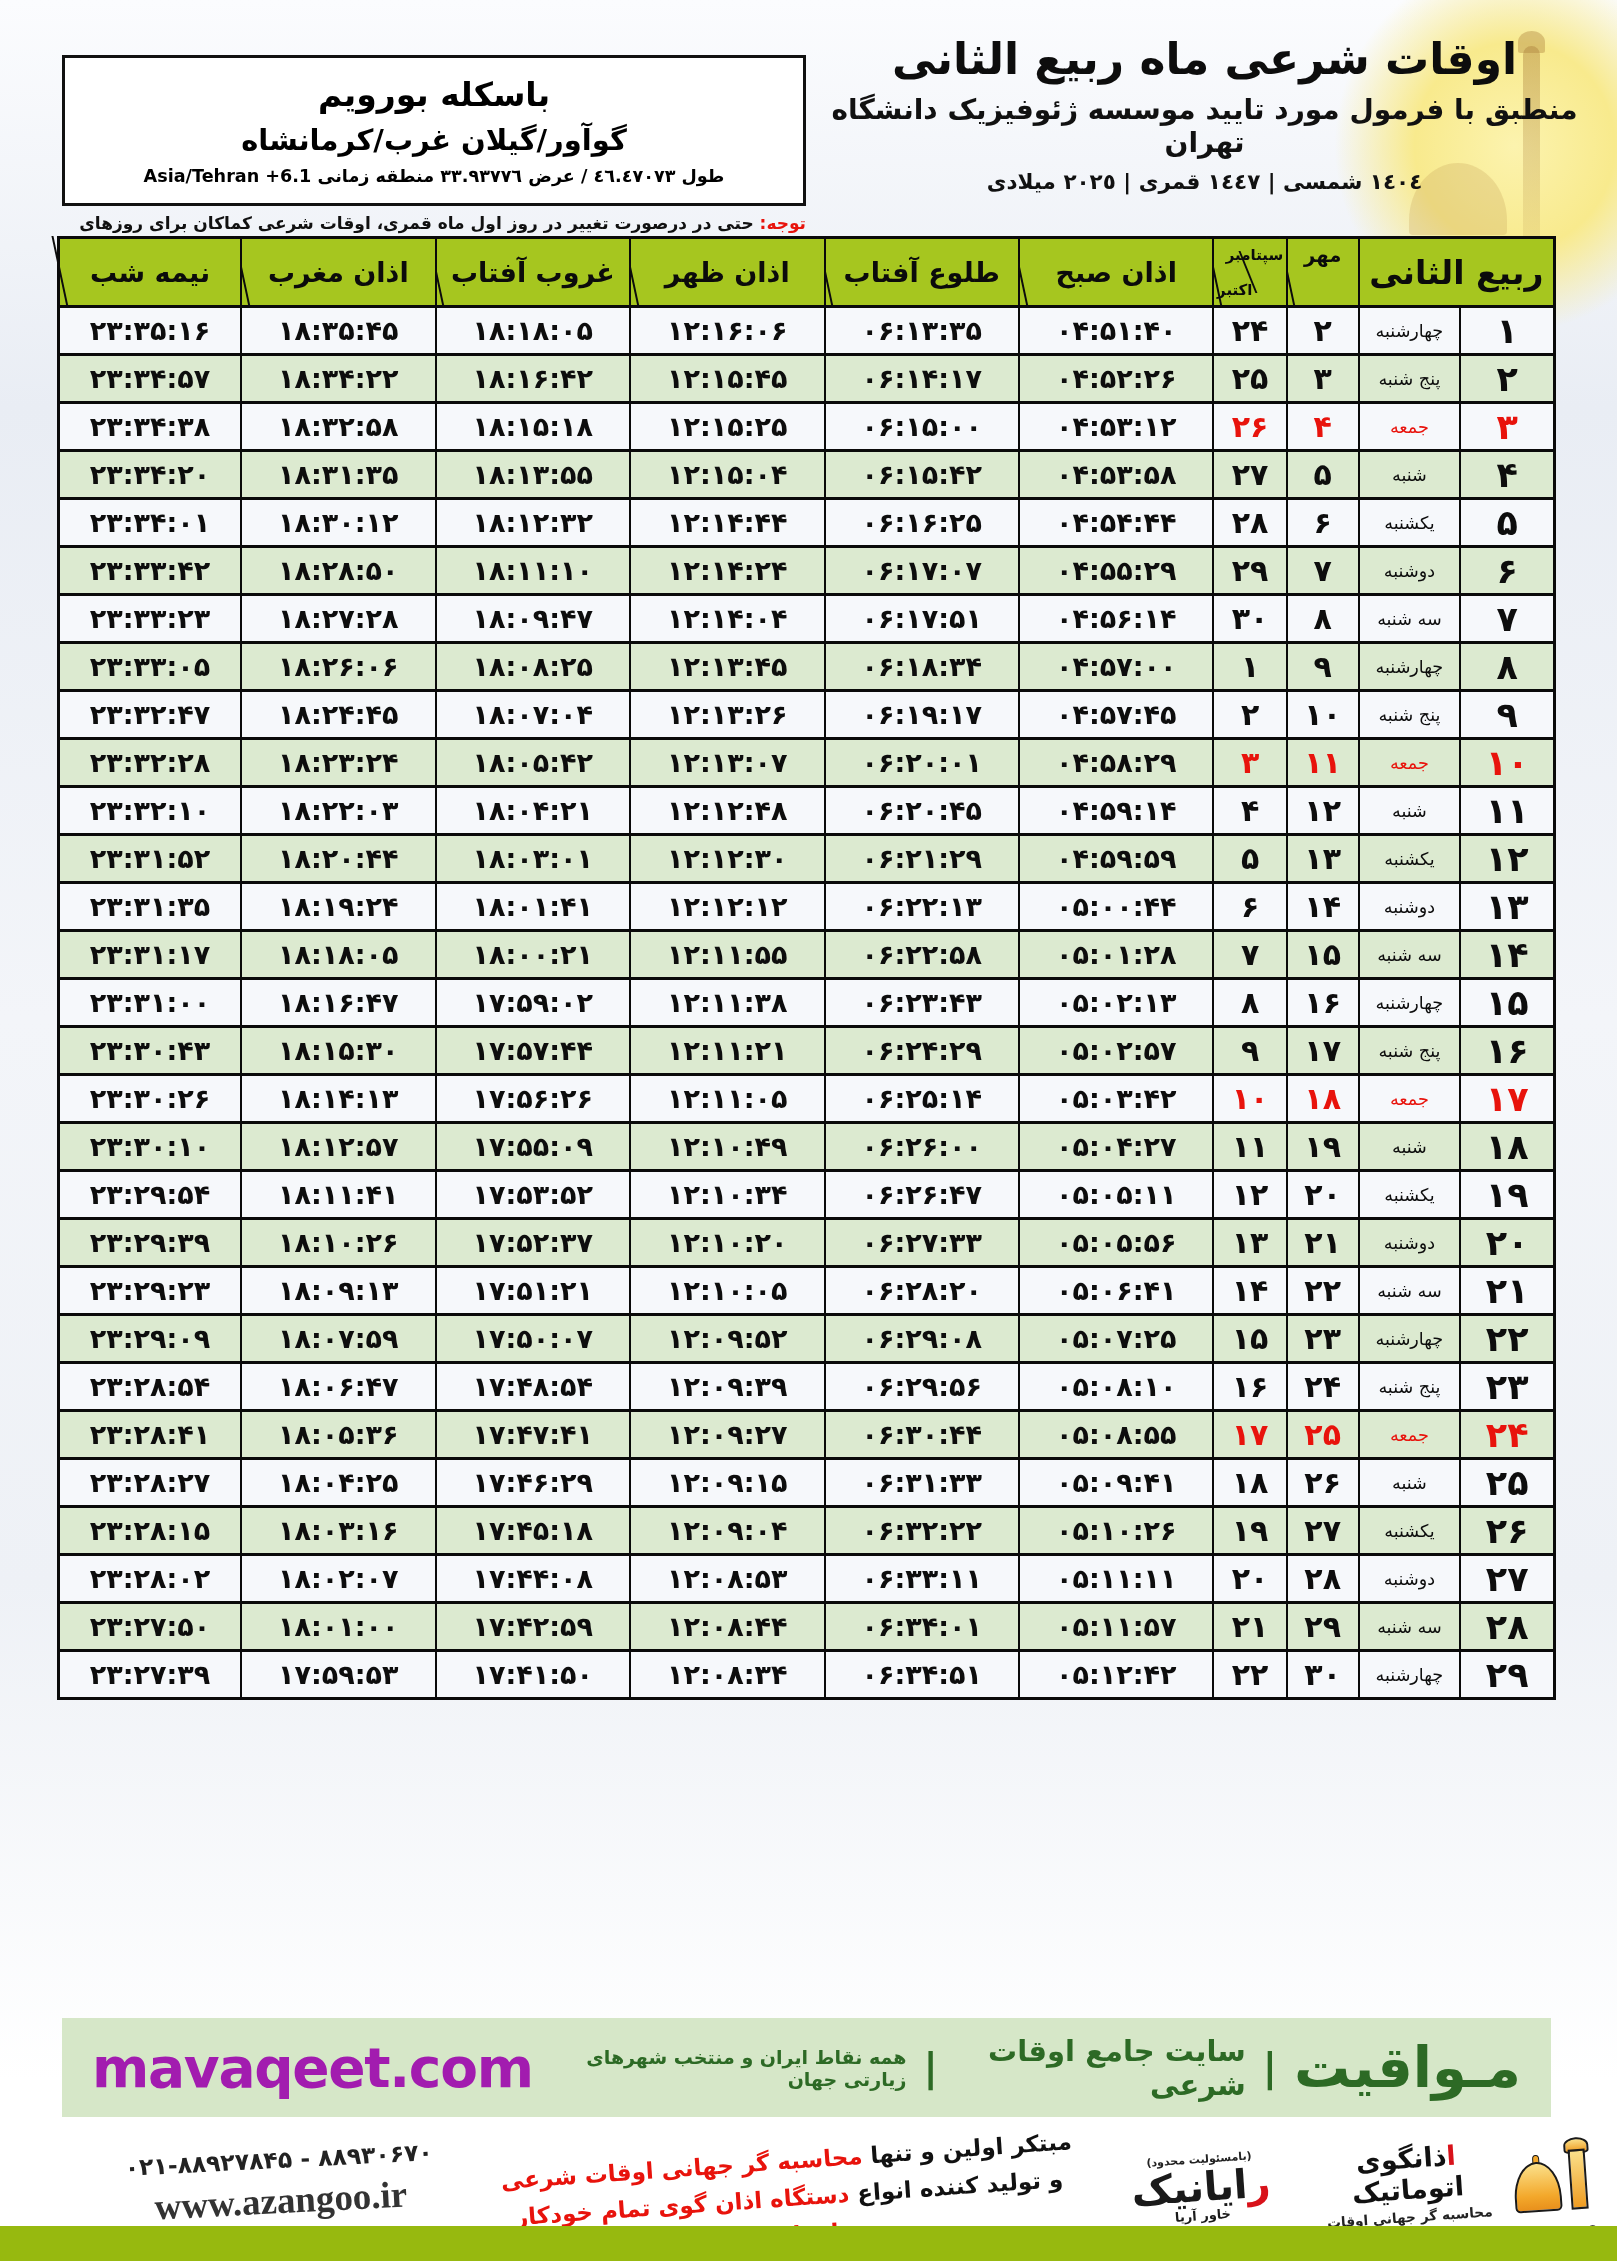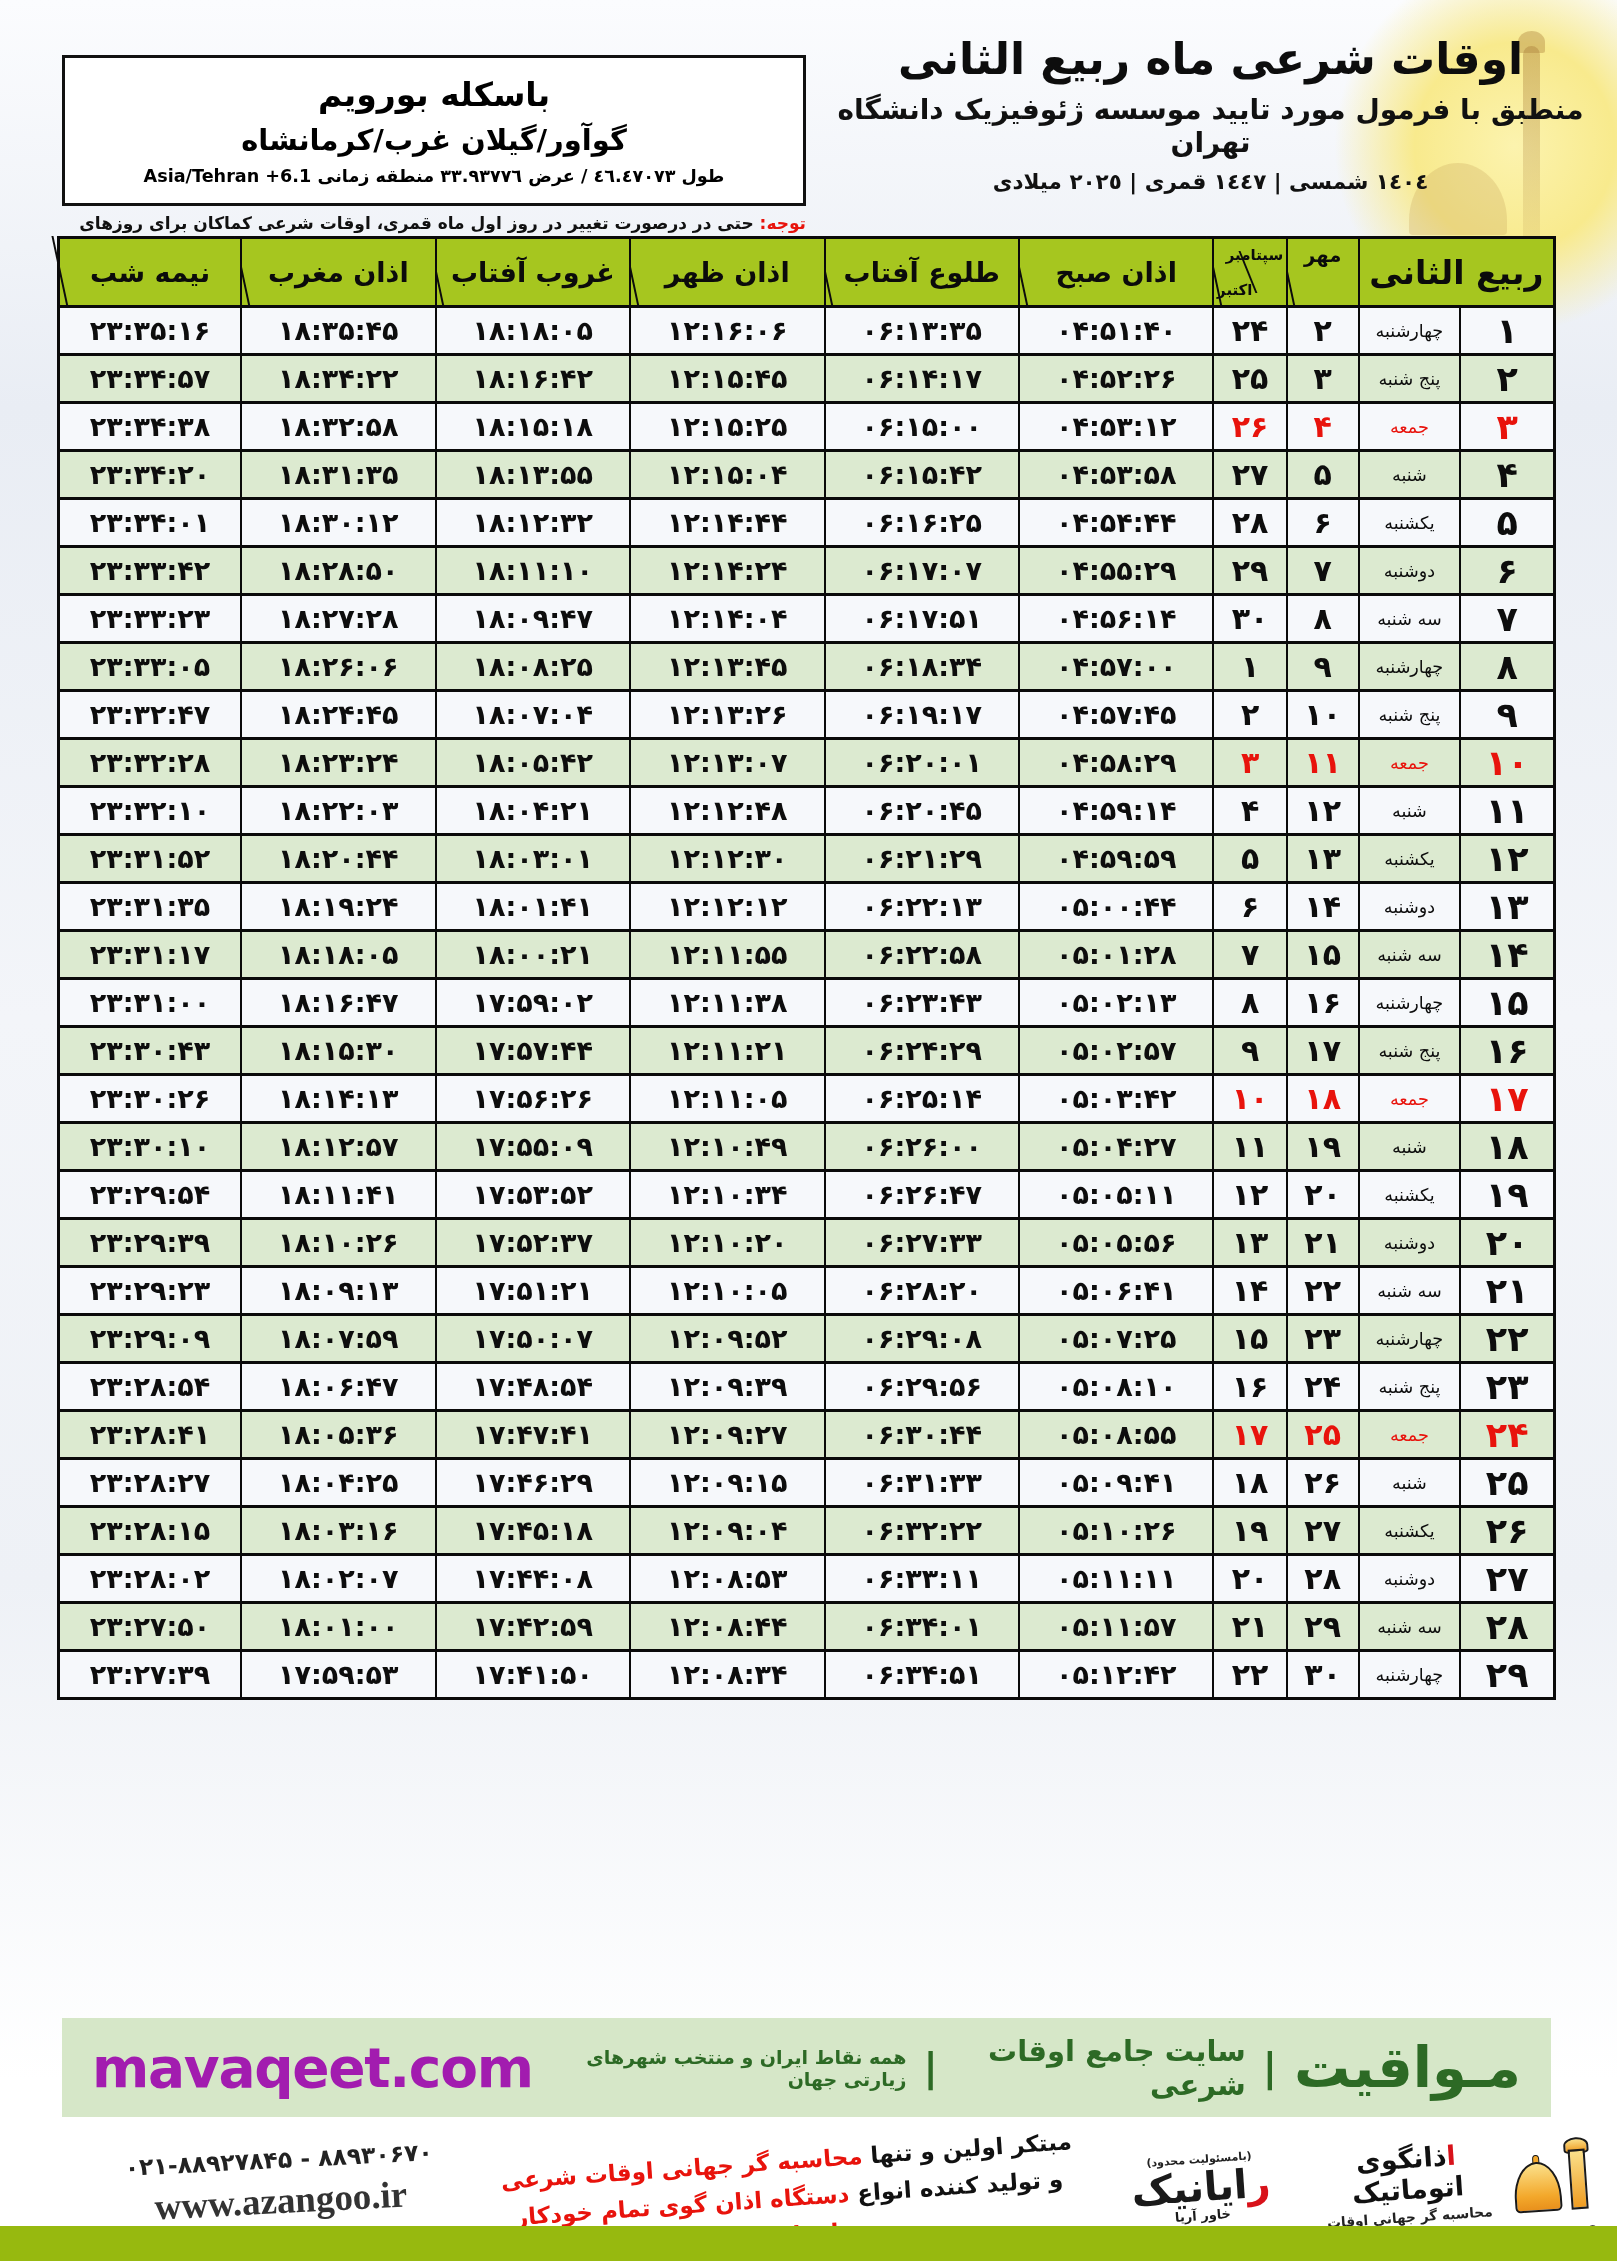--- a/index.html
+++ b/index.html
@@ -27,21 +27,21 @@
        background:rgba(196,160,90,.28);}
   .z{position:absolute;z-index:2;}
   
   .loc-box{left:62px;top:55px;width:744px;height:151px;background:#fff;border:3.3px solid #111;
            display:flex;flex-direction:column;align-items:center;justify-content:center;gap:9px;direction:rtl;text-align:center;}
   .loc-name{font-size:33px;font-weight:bold;color:#000;}
   .loc-region{font-size:29px;font-weight:bold;color:#000;}
   .loc-coords{font-size:17.6px;font-weight:bold;color:#000;direction:rtl;}
   .loc-coords .tz{direction:ltr;unicode-bidi:isolate;}
   
-  .title-block{right:13px;top:31px;width:789px;text-align:center;direction:rtl;}
+  .title-block{right:19px;top:31px;width:789px;text-align:center;direction:rtl;}
   .main-title{font-size:44px;font-weight:bold;color:#0d0d0d;line-height:1.25;}
   .sub-title{font-size:28px;font-weight:bold;color:#111;margin-top:6.5px;}
   .date-line{font-size:21.5px;font-weight:bold;color:#111;margin-top:10.4px;}
   
   .notice{left:49px;top:213px;width:757px;direction:rtl;text-align:right;font-size:17px;font-weight:bold;color:#111;}
   .notice .lbl{color:var(--friday-red);}
   
   .tbl-wrap{left:57px;top:236px;width:1499px;}
   table{width:100%;border-collapse:collapse;border:3.3px solid var(--border-black);table-layout:fixed;}
   th{background:var(--header-green);height:69px;font-weight:bold;color:#0b0b0b;position:relative;

